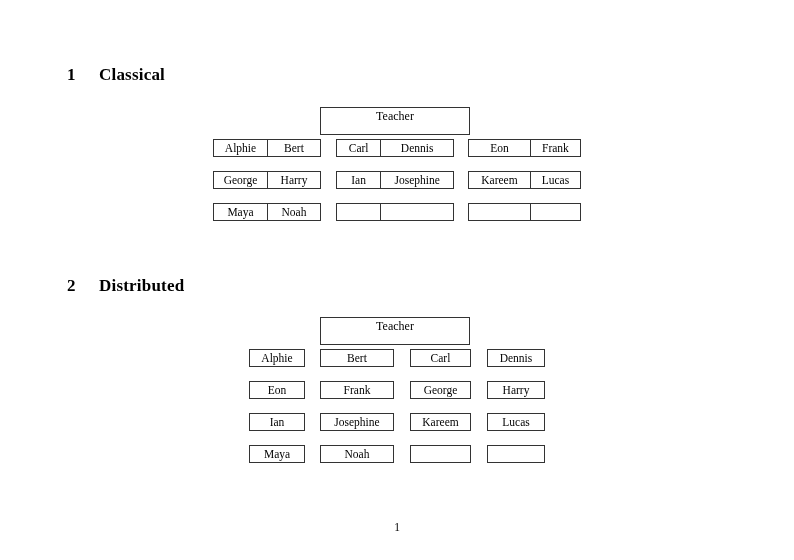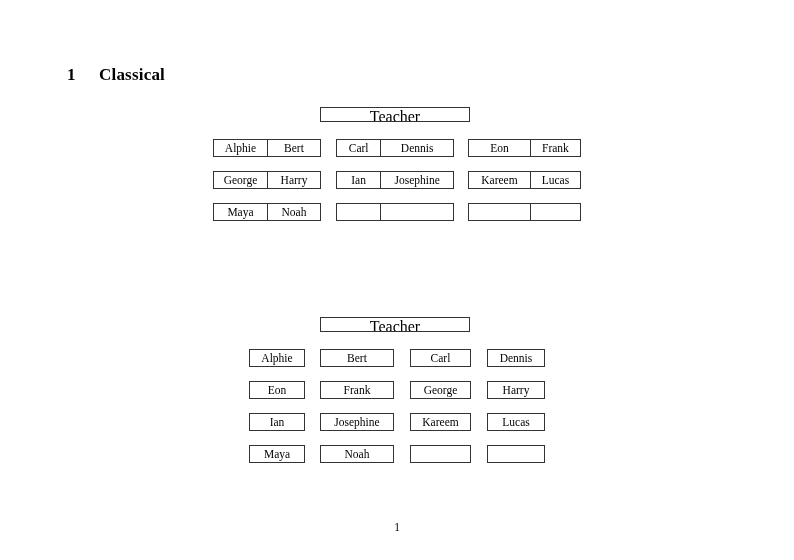--- a/index.html
+++ b/index.html
@@ -54,23 +54,23 @@
     text-align: center;
     font-size: 11.5px;
     white-space: nowrap;
     overflow: hidden;
   }
 
   
   .teacher-box {
     left: 320px;
     width: 150px;
-    height: 15px;
+    height: 28px;
     line-height: 17px;
-    font-size: 16px;
+    font-size: 12px;
   }
   #sec1-teacher { top: 107px; }
   #sec2-teacher { top: 317px; }
 
   
   .pair {
     position: absolute;
     box-sizing: border-box;
     border: 1px solid #333333;
     background: #ffffff;
@@ -170,20 +170,23 @@
   </div>
   <div class="pair grp-c s1-row2">
     <div class="cell c1">Kareem</div>
     <div class="cell c2">Lucas</div>
   </div>
   <div class="pair grp-c s1-row3">
     <div class="cell c1"></div>
     <div class="cell c2"></div>
   </div>
 
+  <div class="section-heading" id="sec2-heading">
+    <span class="sec-num">2</span><span class="sec-title">Distributed</span>
+  </div>
 
   <div class="box teacher-box" id="sec2-teacher">Teacher</div>
 
   <div class="box s2-col1 s2-row1">Alphie</div>
   <div class="box s2-col2 s2-row1">Bert</div>
   <div class="box s2-col3 s2-row1">Carl</div>
   <div class="box s2-col4 s2-row1">Dennis</div>
 
   <div class="box s2-col1 s2-row2">Eon</div>
   <div class="box s2-col2 s2-row2">Frank</div>

